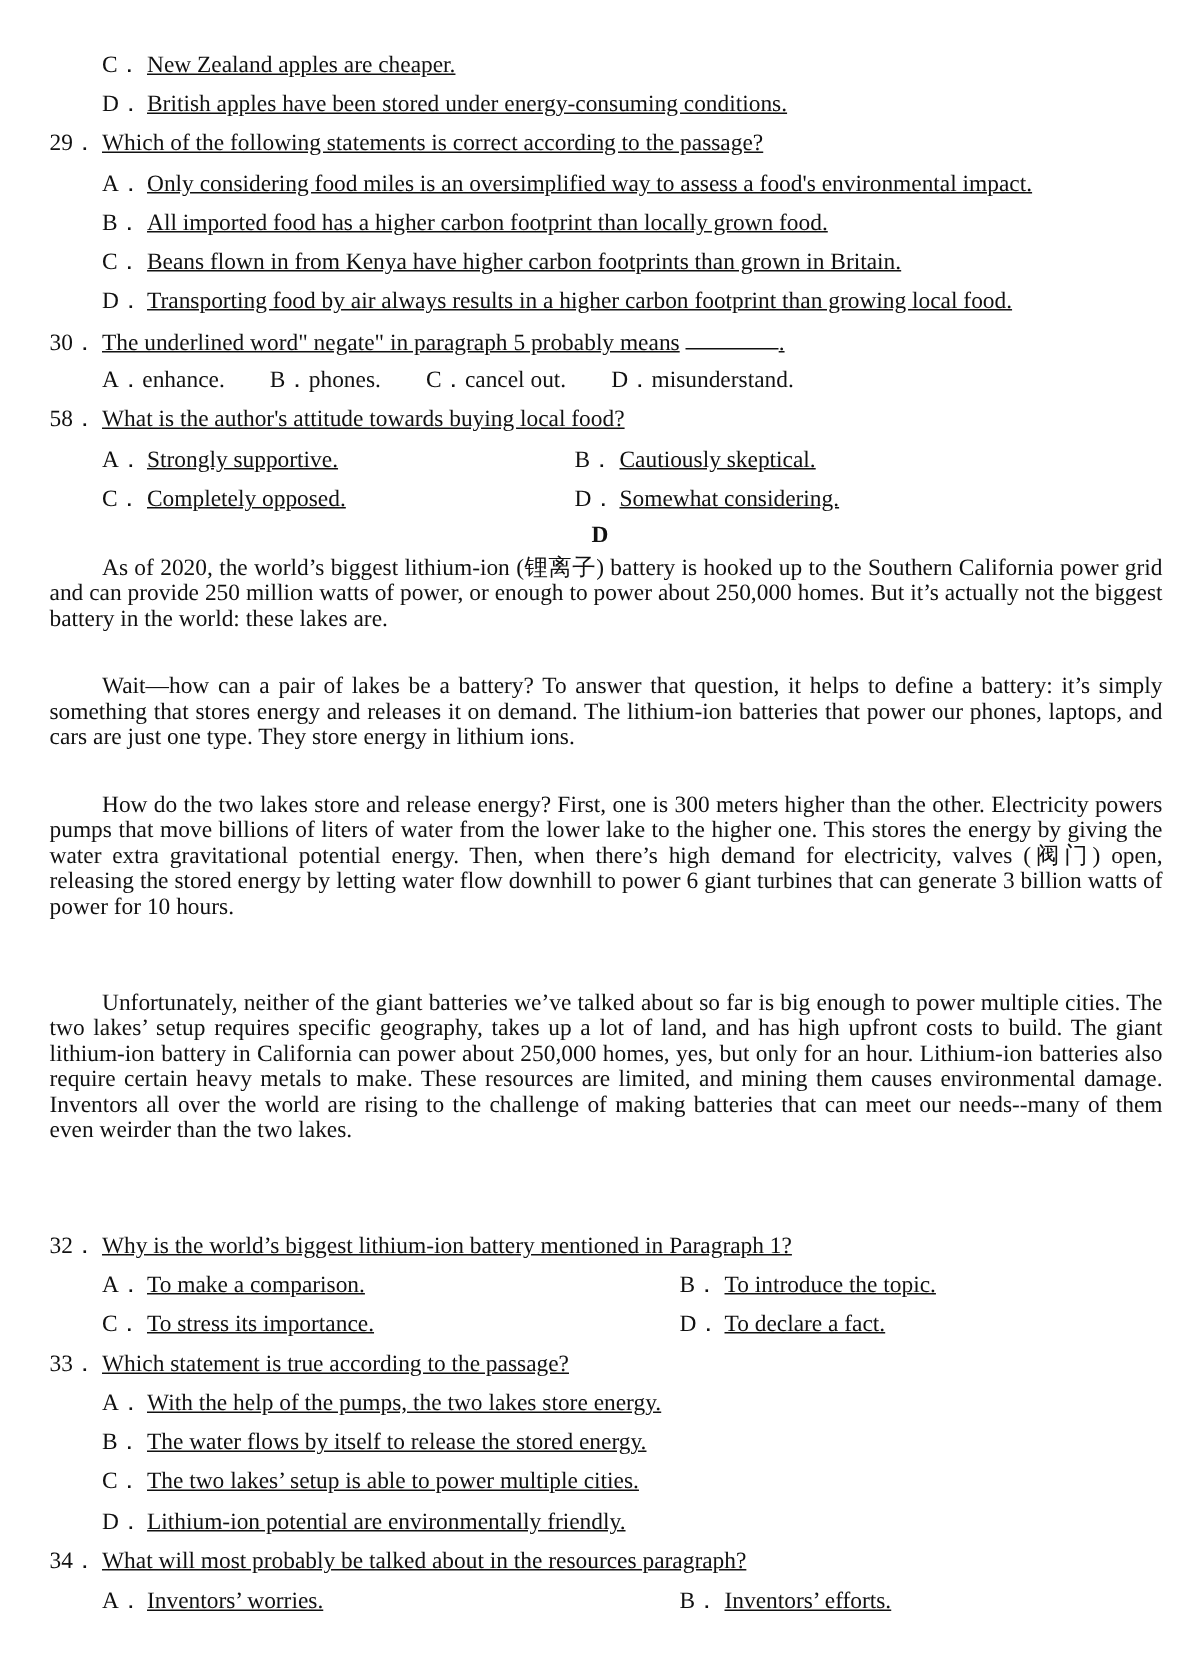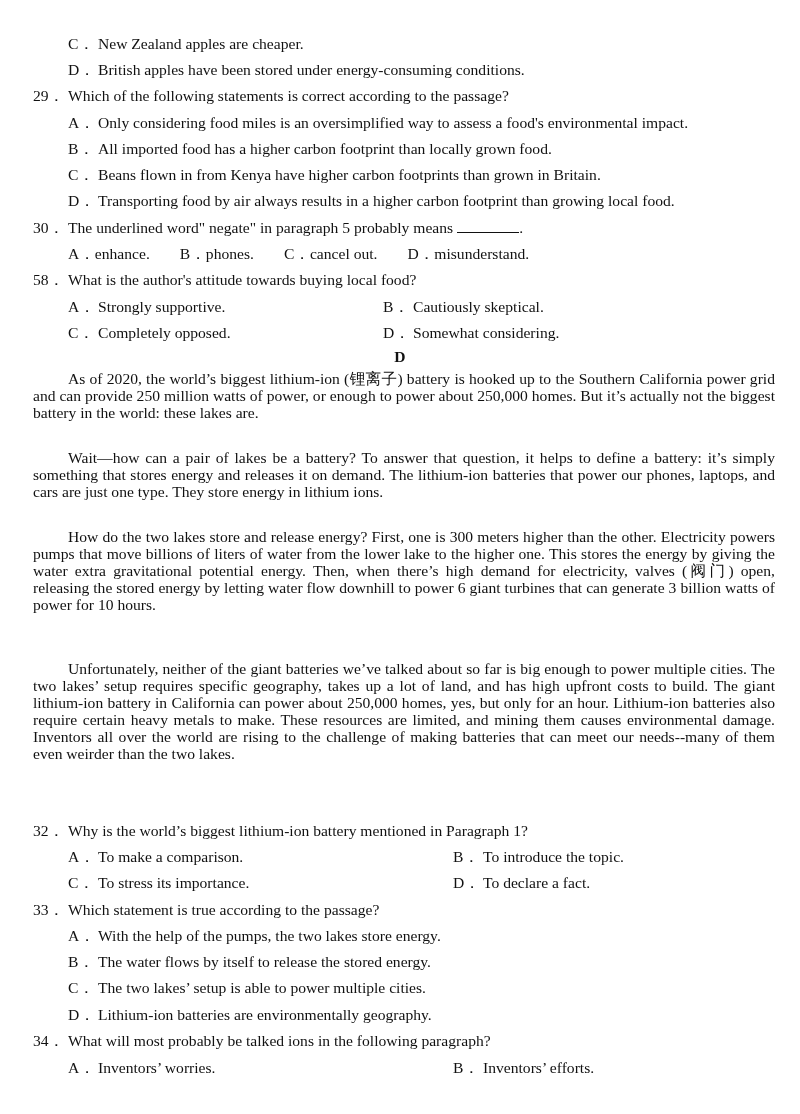--- a/index.html
+++ b/index.html
@@ -1,21 +1,21 @@
 <!DOCTYPE html>
 <html><head>
 <meta charset="utf-8">
 <style>
   html, body { margin: 0; padding: 0; background: #ffffff; }
   body {
     width: 800px; height: 1114px; overflow: hidden; position: relative;
     font-family: "Liberation Serif", "DejaVu Serif", serif;
     color: #111111; font-size: 15.6px;
   }
-  .line { position: absolute; white-space: nowrap; line-height: 20px; }
+  .line { position: absolute; white-space: nowrap; line-height: 20px; text-decoration: underline; }
   .q { left: 33px; }
   .qnum { display: inline-block; width: 35px; }
   .opt { left: 68px; }
   .optL { display: inline-block; width: 30px; }
   .para { position: absolute; left: 33px; width: 742px; line-height: 17px; text-align: justify; text-indent: 35px; }
   .title { position: absolute; left: 0; width: 800px; text-align: center; font-weight: bold; line-height: 20px; }
   .blank { display: inline-block; width: 62px; border-bottom: 1px solid #111; height: 14px; vertical-align: baseline; margin-left: 4px; }
   .inline-opt { display: inline-block; margin-right: 30px; }
 </style>
 </head>
@@ -53,19 +53,19 @@
   <div class="line q" style="top:821px"><span class="qnum">32．</span><span>Why is the world’s biggest lithium-ion battery mentioned in Paragraph 1?</span></div>
   <div class="line opt" style="top:847px"><span class="optL">A．</span><span>To make a comparison.</span></div>
   <div class="line" style="top:847px; left:453px"><span class="optL">B．</span><span>To introduce the topic.</span></div>
   <div class="line opt" style="top:873px"><span class="optL">C．</span><span>To stress its importance.</span></div>
   <div class="line" style="top:873px; left:453px"><span class="optL">D．</span><span>To declare a fact.</span></div>
 
   <div class="line q" style="top:900px"><span class="qnum">33．</span><span>Which statement is true according to the passage?</span></div>
   <div class="line opt" style="top:926px"><span class="optL">A．</span><span>With the help of the pumps, the two lakes store energy.</span></div>
   <div class="line opt" style="top:952px"><span class="optL">B．</span><span>The water flows by itself to release the stored energy.</span></div>
   <div class="line opt" style="top:978px"><span class="optL">C．</span><span>The two lakes’ setup is able to power multiple cities.</span></div>
-  <div class="line opt" style="top:1005px"><span class="optL">D．</span><span>Lithium-ion batteries are environmentally geography.</span></div>
+  <div class="line opt" style="top:1005px"><span class="optL">D．</span><span>Lithium-ion potential are environmentally friendly.</span></div>
 
-  <div class="line q" style="top:1031px"><span class="qnum">34．</span><span>What will most probably be talked ions in the following paragraph?</span></div>
+  <div class="line q" style="top:1031px"><span class="qnum">34．</span><span>What will most probably be talked about in the resources paragraph?</span></div>
   <div class="line opt" style="top:1058px"><span class="optL">A．</span><span>Inventors’ worries.</span></div>
   <div class="line" style="top:1058px; left:453px"><span class="optL">B．</span><span>Inventors’ efforts.</span></div>
 
 </div>
 
 </body></html>

